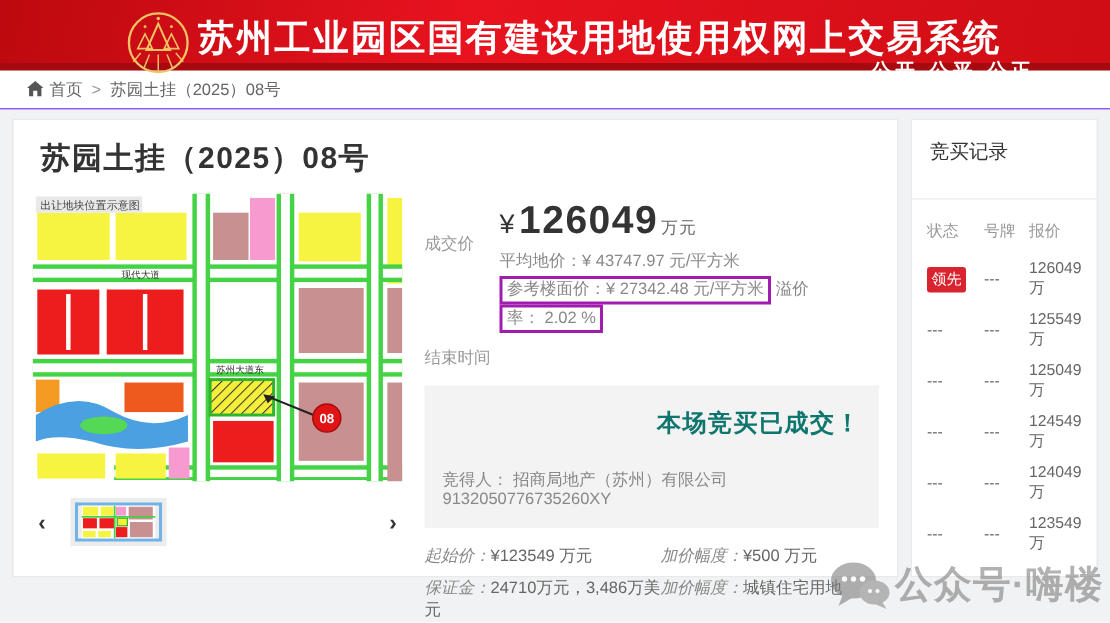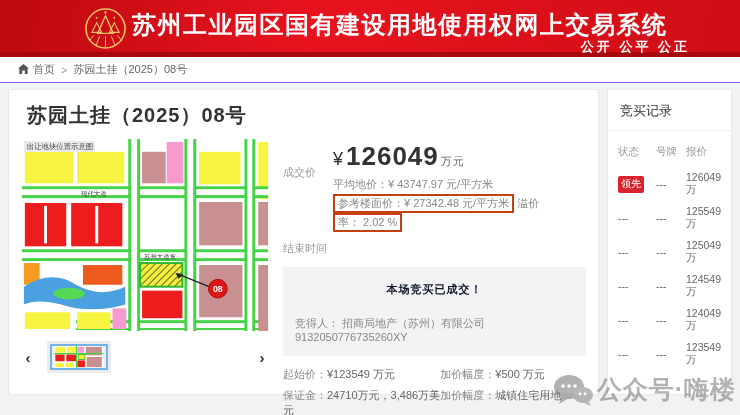--- a/index.html
+++ b/index.html
@@ -1,20 +1,20 @@
 <!DOCTYPE html>
 <html><head>
 <meta charset="utf-8">
 <style>
   * { margin:0; padding:0; box-sizing:border-box; }
   html,body { width:740px; height:415px; overflow:hidden; }
   body { font-family:"Liberation Sans","DejaVu Sans",sans-serif; background:#f1f2f3; position:relative; }
 
   
-  .header { position:relative; height:57px; background:linear-gradient(100deg,#bd090f,#e8131f 42%,#cf0d14); border-bottom:5px solid #a60a0f; }
+  .header { position:relative; height:47px; background:linear-gradient(100deg,#bd090f,#e8131f 42%,#cf0d14); border-bottom:5px solid #a60a0f; }
   .logo { position:absolute; left:84px; top:7px; width:43px; height:43px; }
   .header-title { position:absolute; left:132px; top:9px; color:#fff; font-size:24px; font-weight:bold; letter-spacing:1.5px; white-space:nowrap; }
   .header-slogan { position:absolute; right:50px; top:38px; color:#fff; font-size:13px; font-weight:bold; letter-spacing:3px; }
 
   
   .crumbbar { height:26px; background:#fff; border-bottom:1px solid #8b5cf6; display:flex; align-items:center; padding-left:18px; font-size:11px; color:#666; gap:6px; }
   .crumbbar .sep { color:#999; }
   .crumb-home { display:flex; align-items:center; gap:4px; cursor:pointer; }
 
   
@@ -38,33 +38,33 @@
 
   
   .info-col { flex:1; font-size:11px; padding-top:2px; }
   .flex-row { display:flex; }
   .field-label { width:50px; flex:none; color:#999; font-size:11px; }
   .price-label { padding-top:24px; }
   .price-big { font-size:26px; font-weight:bold; color:#333; letter-spacing:1px; }
   .price-big .yen { font-size:18px; font-weight:normal; margin-right:2px; }
   .price-big .unit { font-size:11px; font-weight:normal; color:#666; margin-left:2px; }
   .price-detail { margin-top:3px; color:#888; line-height:19px; max-width:275px; }
-  .red-box { border:2px solid #c2410c; padding:0 3px; display:inline-block; line-height:15px; }
+  .red-box { border:2px solid #a21caf; padding:0 3px; display:inline-block; line-height:15px; }
   .end-row { margin-top:9px; color:#666; }
   .end-row .field-label { color:#999; }
 
   .result-banner { margin-top:11px; background:#f3f3f3; padding:15px 12px 13px; }
-  .banner-text { text-align:center; font-size:11px; font-weight:bold; color:#0f172a; letter-spacing:1px; }
+  .banner-text { text-align:right; font-size:16px; font-weight:bold; color:#0f766e; letter-spacing:1px; }
   .winner-line { margin-top:19px; font-size:11px; color:#888; }
 
   .fields-grid { margin-top:11px; display:grid; grid-template-columns:1.08fr 1fr; row-gap:6px; font-size:11px; color:#666; }
-  .fields-grid .lbl { color:#888; }
-
-  
-  .sb-title { padding:12px 12px 10px; font-size:13px; color:#333; border-bottom:1px solid #eee; }
+  .fields-grid .lbl { color:#888;font-style:italic; }
+
+  
+  .sb-title { padding:12px 12px 22px; font-size:13px; color:#333; border-bottom:1px solid #eee; }
   .sb-table { padding:8px 0 0; }
   .sb-row { display:grid; grid-template-columns:38px 30px auto; padding:4px 10px; font-size:10.5px; color:#666; align-items:center; }
   .sb-head { color:#999; padding:6px 10px 8px; }
   .badge { display:inline-block; background:#d9232e; color:#fff; font-size:10px; padding:1.5px 3px; border-radius:2px;text-align:center; }
 
   
   .watermark { position:absolute; right:4px; bottom:8px; display:flex; align-items:flex-start; gap:3px; opacity:.6; pointer-events:none; }
   .watermark .wm-text { font-size:25px; font-weight:bold; color:#7f7f7f; letter-spacing:1px; white-space:nowrap; }
 
   svg text { font-family:"Liberation Sans","DejaVu Sans",sans-serif; }

